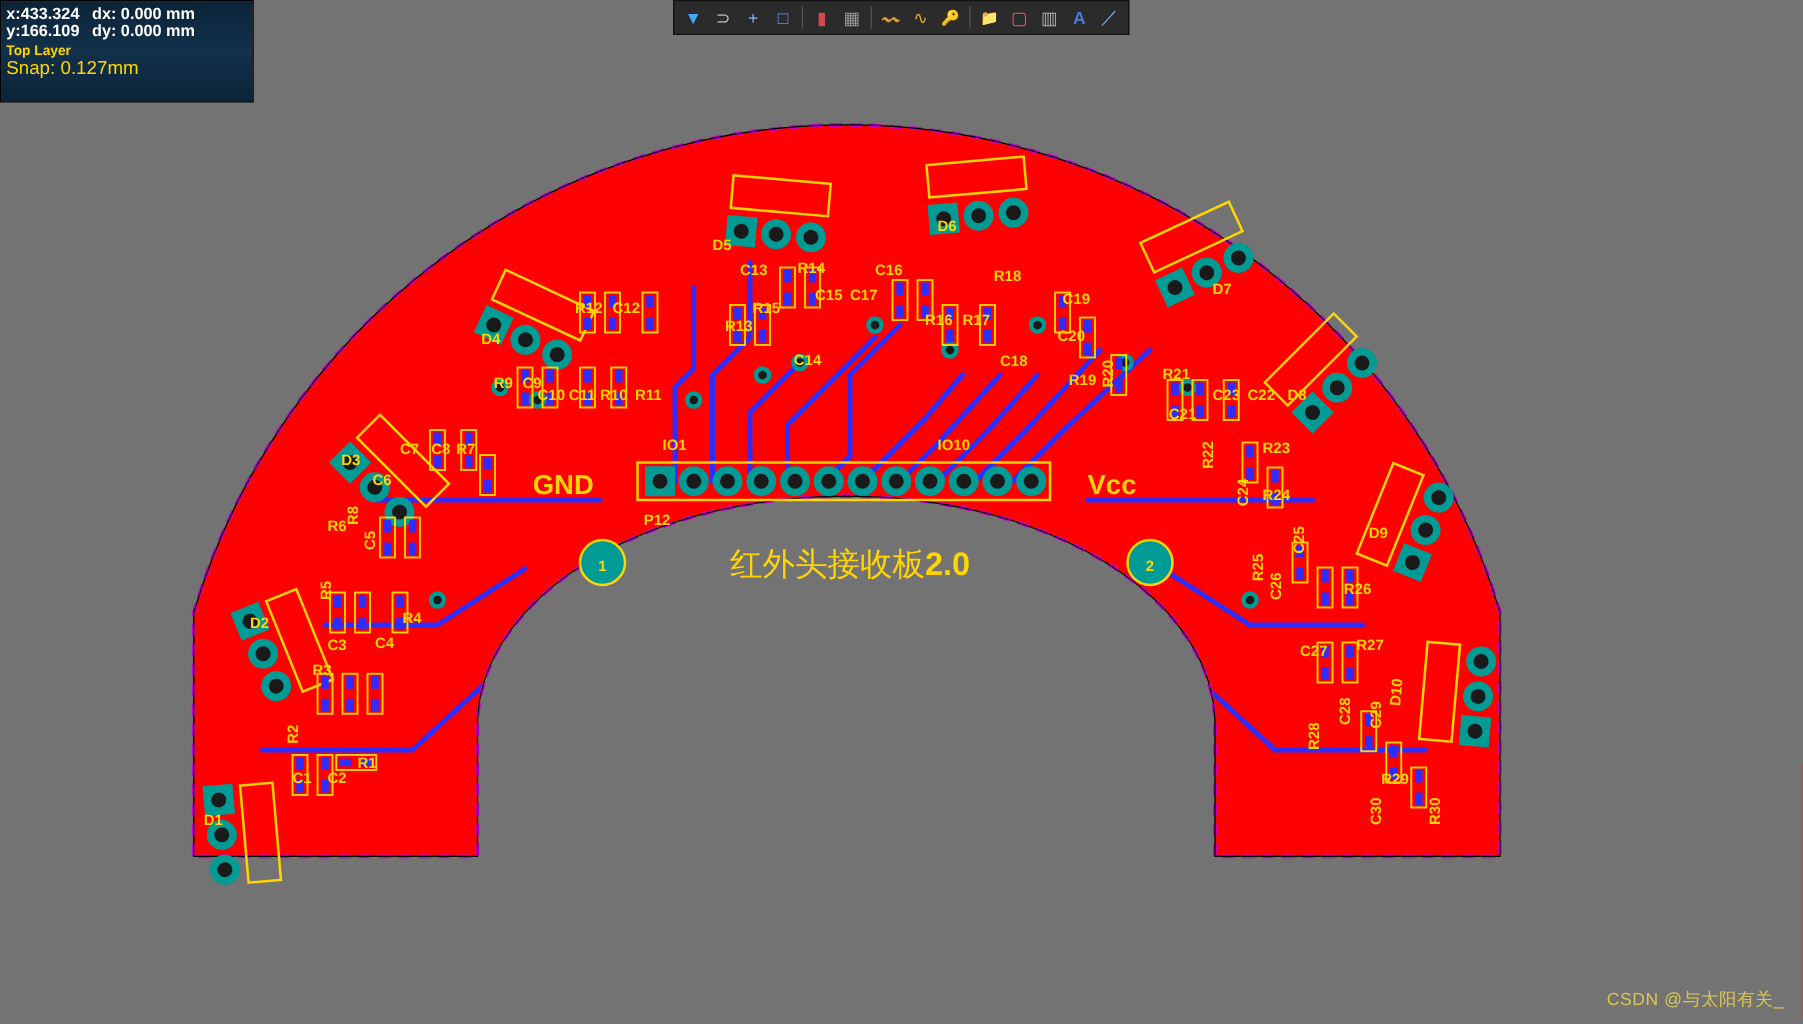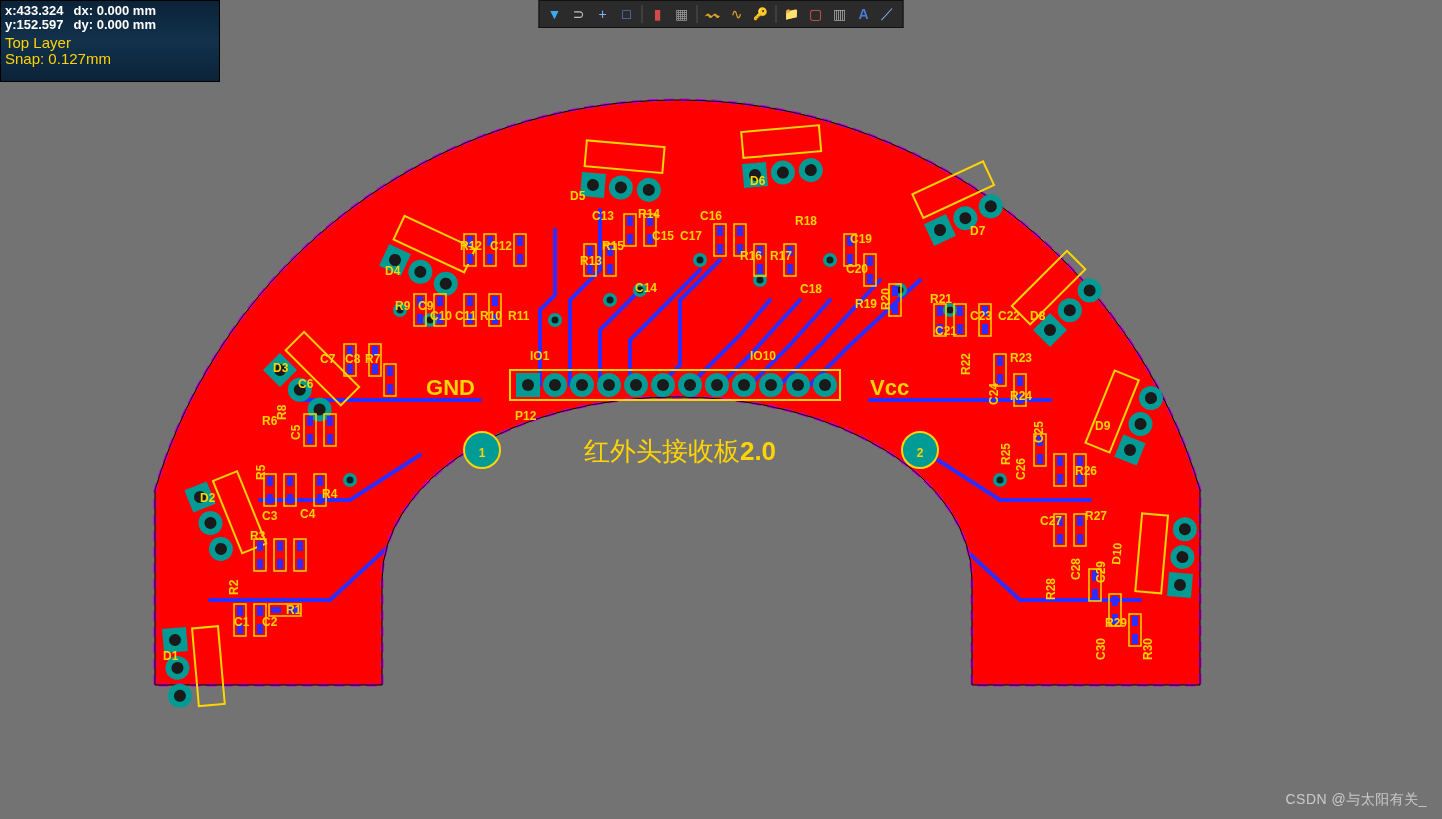--- a/index.html
+++ b/index.html
@@ -1,44 +1,44 @@
 <!DOCTYPE html>
 <html><head>
 <meta charset="utf-8">
 <style>
   html,body{margin:0;padding:0;width:1442px;height:819px;background:#737373;font-family:Arial,Helvetica,sans-serif;overflow:hidden;position:relative}
   
-  .status{position:absolute;left:0;top:0;width:220px;height:82px;background:linear-gradient(#0b2338,#12314b 50%,#0b2338);border:1px solid #000;color:#fff;font-size:13px;line-height:1.1;padding:3px 4px;box-sizing:border-box}
+  .status{position:absolute;left:0;top:0;width:203px;height:82px;background:linear-gradient(#0b2338,#12314b 50%,#0b2338);border:1px solid #000;color:#fff;font-size:13px;line-height:1.1;padding:3px 4px;box-sizing:border-box}
   .status .row{display:flex}
   .status .row span{margin-right:10px}
-  .status .layer{color:#ffd400;font-weight:normal;font-size:15px;margin-top:2px}
+  .status .layer{color:#ffd400;font-weight:bold;font-size:11px;margin-top:2px}
   .status .snap{color:#ffd400;font-size:15px}
   
   .toolbar{position:absolute;left:50%;top:0;transform:translateX(-50%);height:26px;background:#2b2b2b;border:1px solid #111;display:flex;align-items:center;padding:0 4px;gap:2px}
   .tbtn{width:22px;height:22px;display:flex;align-items:center;justify-content:center;font-size:14px;cursor:pointer;color:#ddd}
   .tsep{width:1px;height:18px;background:#555;margin:0 2px}
   
   .canvas{position:absolute;left:0;top:0;width:1442px;height:819px}
-  .watermark{position:absolute;right:15px;bottom:10px;color:#e5e5e5;font-size:14px;opacity:.75;letter-spacing:.5px}
+  .watermark{position:absolute;right:15px;bottom:10px;color:#fde047;font-size:14px;opacity:.75;letter-spacing:.5px}
   
   text{font-family:Arial,Helvetica,sans-serif}
   .silk{fill:#ffd400;font-size:12px;font-weight:600}
   .silkbig{fill:#ffd400;font-size:22px;font-weight:bold}
   .trace{stroke:#2d2dff;stroke-width:4;fill:none;stroke-linecap:round}
 </style>
 </head>
 <body>
 
 <div class="status">
   <div class="row">
     <span><b>x:</b><b>433.324</b></span>
     <span><b>dx:</b> <b>0.000 mm</b></span>
   </div>
   <div class="row">
-    <span><b>y:</b><b>152.597</b></span>
+    <span><b>y:</b><b>166.109</b></span>
     <span><b>dy:</b> <b>0.000 mm</b></span>
   </div>
   <div class="layer">Top Layer</div>
   <div class="snap">Snap: 0.127mm</div>
 </div>
 
 <div class="toolbar">
   <div class="tbtn" style="color:#3fa9f5">▼</div>
   <div class="tbtn" style="color:#bbb">⊃</div>
   <div class="tbtn" style="color:#7fb4ff">+</div>

